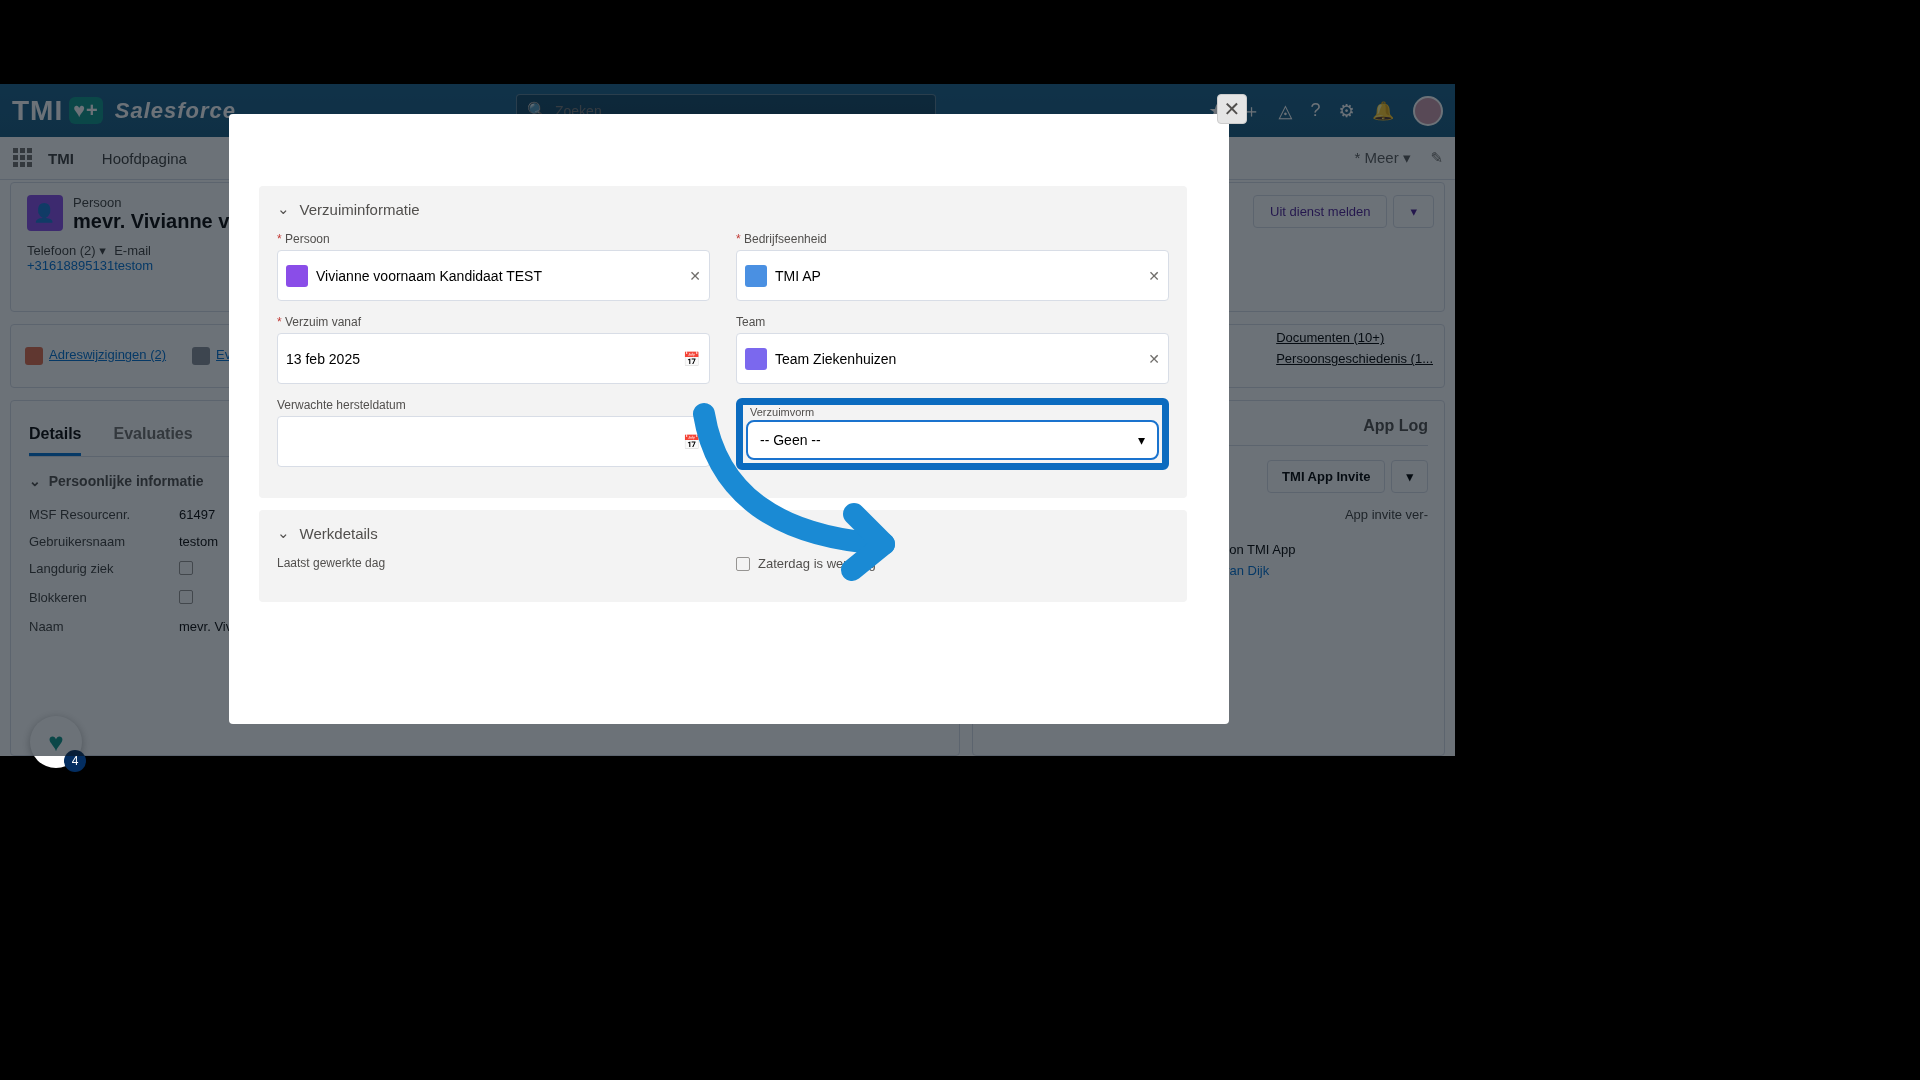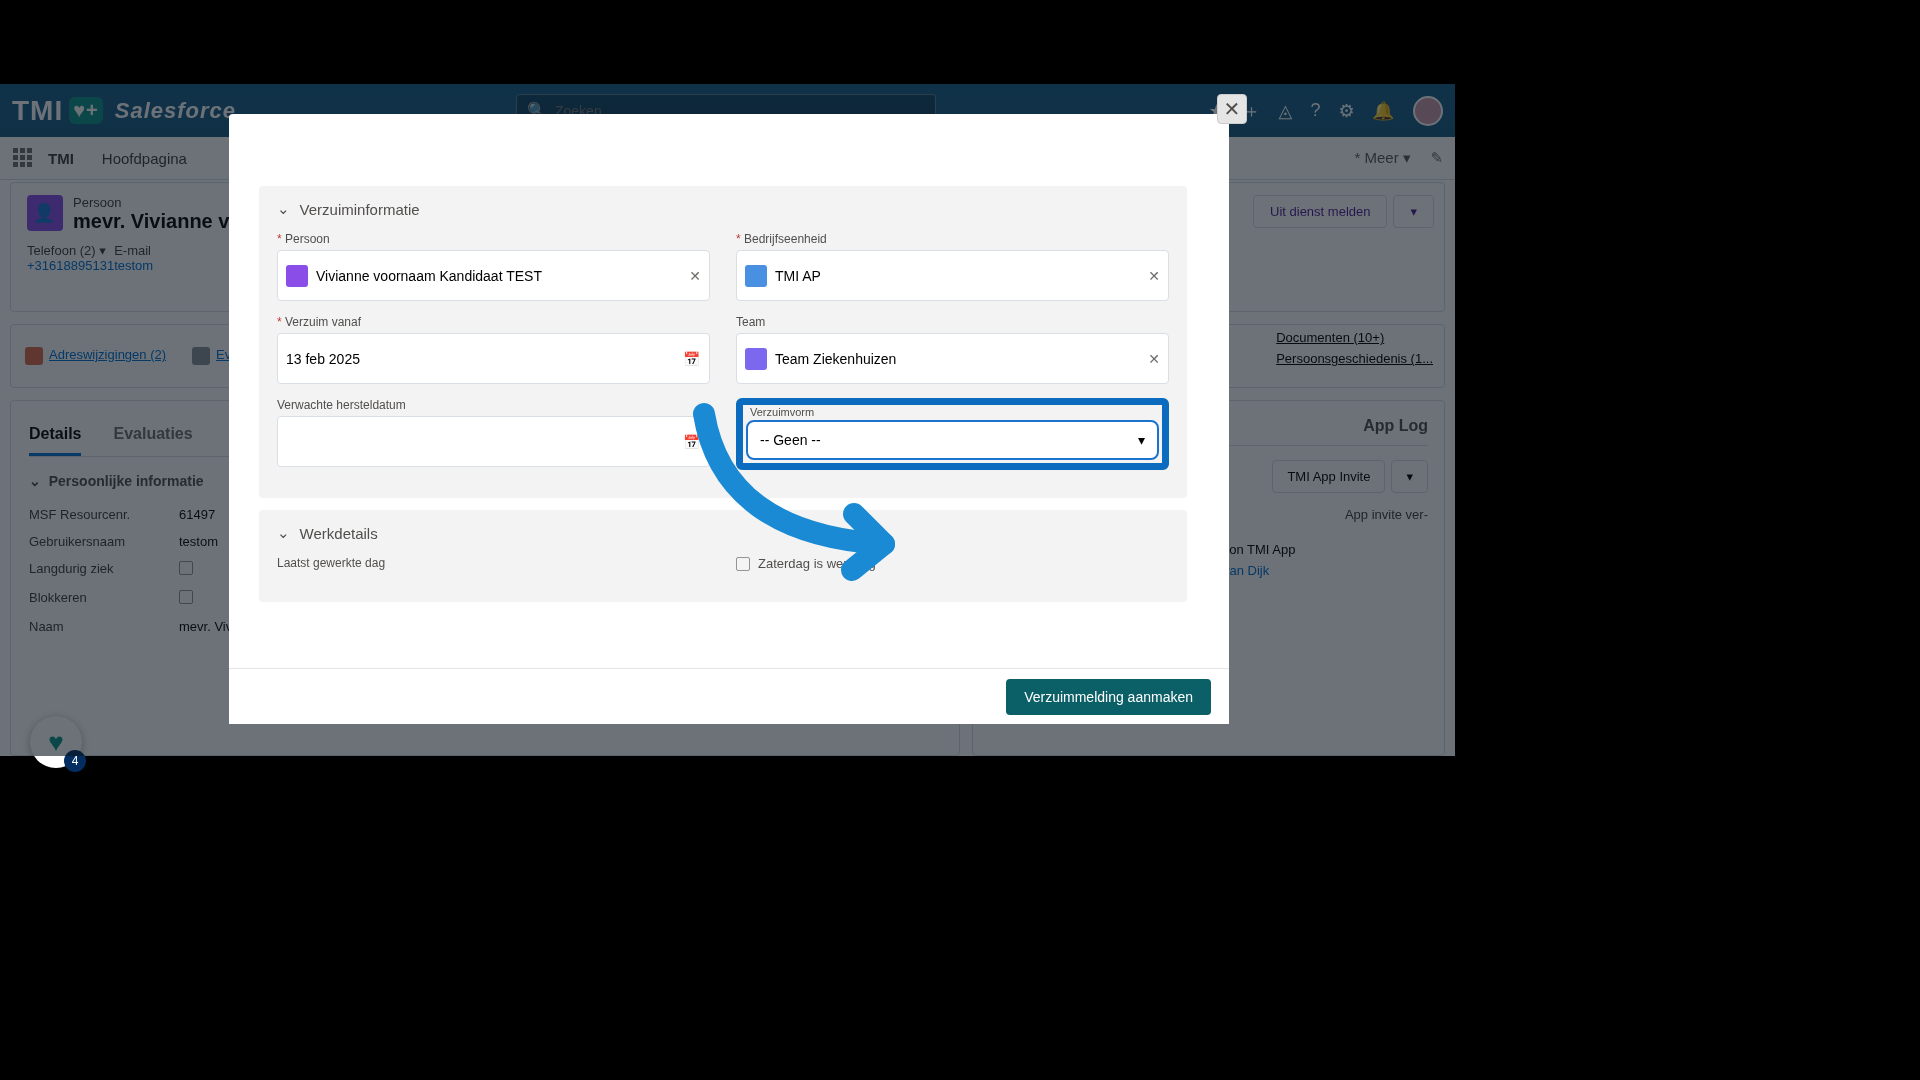--- a/index.html
+++ b/index.html
@@ -49,21 +49,21 @@
 .sect{margin-top:16px;font-size:14px;color:#514f4d;display:flex;align-items:center;gap:8px;font-weight:700;}
 .grid{display:grid;grid-template-columns:150px 300px 20px 150px 200px 20px;row-gap:12px;font-size:13px;margin-top:18px;color:#3e3e3c;}
 .grid .lab{color:#3e3e3c;}
 .grid .val{color:#080707;}
 .grid .pen{color:#b0adab;}
 
 
 .right{position:absolute;top:316px;left:972px;right:10px;bottom:0;background:#fff;border:1px solid #d8dde6;border-radius:4px;padding:16px;}
 .right .tab{font-size:16px;font-weight:600;color:#514f4d;border-bottom:1px solid #d8dde6;padding-bottom:10px;margin-bottom:14px;text-align:right;}
 .right .btnrow{display:flex;justify-content:flex-end;gap:6px;margin-bottom:14px;}
-.right .btnrow button{border:1px solid #d8dde6;background:#fff;border-radius:4px;padding:8px 14px;font-size:13px;}
+.right .btnrow button{border:1px solid #d8dde6;background:#fff;border-radius:4px;padding:8px 14px;font-size:13px;font-weight:bold;}
 .right .sub{font-size:13px;color:#3e3e3c;margin-bottom:10px;}
 .right a{color:#0070d2;}
 .right .avs{width:18px;height:18px;border-radius:50%;background:#c97;display:inline-block;vertical-align:middle;margin-right:4px;}
 
 
 .doclinks{position:absolute;right:22px;top:246px;font-size:13px;}
 .doclinks a{color:#000000;display:block;text-decoration:underline;margin-bottom:6px;}
 
 
 .ovl{position:absolute;inset:0;background:rgba(10,20,30,.60);}
@@ -316,23 +316,20 @@
           </div>
           <div class="mcol">
             <div class="chkrow">
               <span class="cb"></span>
               <span>Zaterdag is werkdag</span>
             </div>
           </div>
         </div>
       </div>
     </div>
-    <div class="mfoot">
-      <button>Verzuimmelding aanmaken</button>
-    </div>
 
     <svg class="arrow" viewBox="0 0 260 190">
       <path d="M20,20 Q40,140 200,150" stroke="#1a8ad4" stroke-width="22" fill="none" stroke-linecap="round"></path>
       <path d="M200,150 L170,120 M200,150 L168,176" stroke="#1a8ad4" stroke-width="22" fill="none" stroke-linecap="round"></path>
     </svg>
   </div>
 
 </div>
 
 </body></html>

